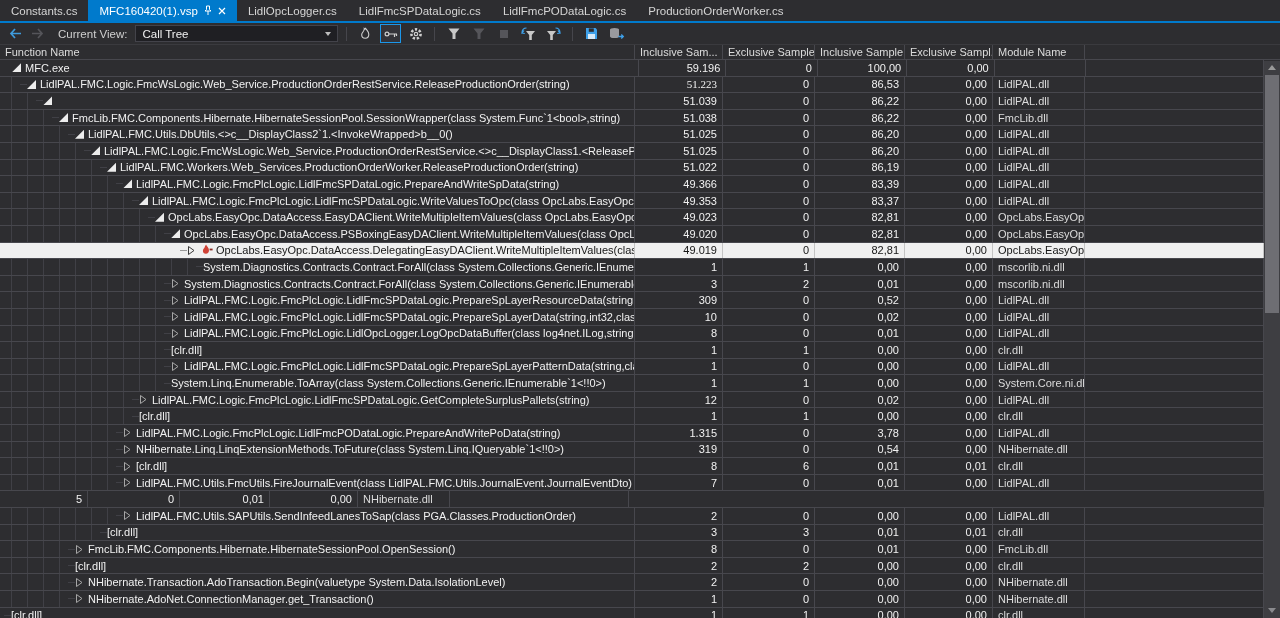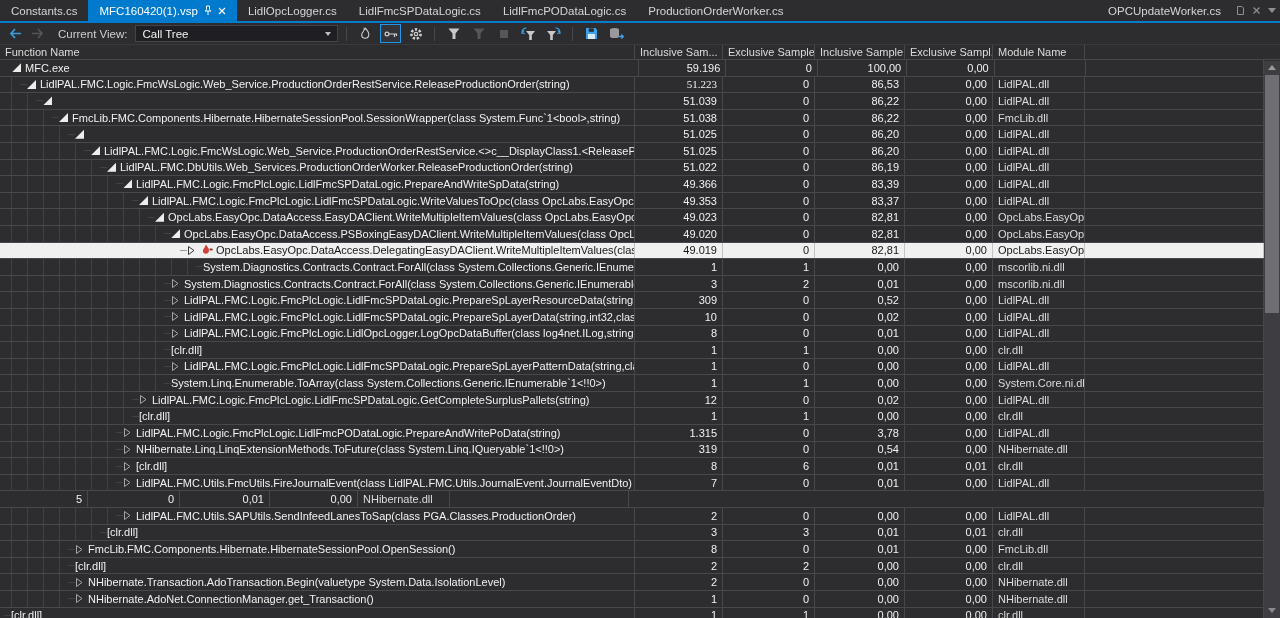--- a/index.html
+++ b/index.html
@@ -101,38 +101,20 @@
       <div class="tab">
         <span>LidlFmcSPDataLogic.cs</span>
       </div>
       <div class="tab">
         <span>LidlFmcPODataLogic.cs</span>
       </div>
       <div class="tab">
         <span>ProductionOrderWorker.cs</span>
       </div>
     </div>
-  <div class="tabs-right">
-    <div class="tab">
-      <span>OPCUpdateWorker.cs</span>
-    </div>
-    <span class="tbicon">
-      <svg width="9" height="11" viewBox="0 0 9 11">
-          <path d="M1.5 1.5 H6 L7.5 3 V9.5 H1.5 Z" fill="none" stroke="#8f8f92" stroke-width="1"></path>
-        </svg>
-    </span>
-    <span class="tbicon">
-      <svg width="9" height="9" viewBox="0 0 9 9">
-          <path d="M1.5 1.5 L7.5 7.5 M7.5 1.5 L1.5 7.5" stroke="#8f8f92" stroke-width="1.2"></path>
-        </svg>
-    </span>
-    <span class="tbicon">
-        <i class="chev"></i>
-      </span>
-  </div>
 </div>
 
 <div class="toolbar">
   <span class="navbtn">
     <svg width="13" height="11" viewBox="0 0 13 11">
         <path d="M6 1 L2 5.5 L6 10 M2 5.5 H12" stroke="#3f9bdc" stroke-width="1.7" fill="none"></path>
       </svg>
   </span>
   <span class="navbtn">
     <svg width="13" height="11" viewBox="0 0 13 11">
@@ -295,20 +277,21 @@
         <div class="cell mod" style="width: 92px;">FmcLib.dll</div>
         <div class="cell filler" style="width: 179px;"></div>
       </div>
       <div class="row">
         <div class="cell fn" style="width: 635px;">
           <div class="indent" style="width: 64px;"></div>
           <div class="dash"></div>
           <div class="expslot">
             <div class="tri-exp"></div>
           </div>
+          <span class="fname">LidlPAL.FMC.Utils.DbUtils.&lt;&gt;c__DisplayClass2`1.&lt;InvokeWrapped&gt;b__0()</span>
         </div>
         <div class="cell num" style="width: 88px;">51.025</div>
         <div class="cell num" style="width: 92px;">0</div>
         <div class="cell num" style="width: 90px;">86,20</div>
         <div class="cell num" style="width: 88px;">0,00</div>
         <div class="cell mod" style="width: 92px;">LidlPAL.dll</div>
         <div class="cell filler" style="width: 179px;"></div>
       </div>
       <div class="row">
         <div class="cell fn" style="width: 635px;">
@@ -326,21 +309,21 @@
         <div class="cell mod" style="width: 92px;">LidlPAL.dll</div>
         <div class="cell filler" style="width: 179px;"></div>
       </div>
       <div class="row">
         <div class="cell fn" style="width: 635px;">
           <div class="indent" style="width: 96px;"></div>
           <div class="dash"></div>
           <div class="expslot">
             <div class="tri-exp"></div>
           </div>
-          <span class="fname">LidlPAL.FMC.DbUtils.Web_Services.ProductionOrderWorker.ReleaseProductionOrder(string)</span>
+          <span class="fname">LidlPAL.FMC.Workers.Web_Services.ProductionOrderWorker.ReleaseProductionOrder(string)</span>
         </div>
         <div class="cell num" style="width: 88px;">51.022</div>
         <div class="cell num" style="width: 92px;">0</div>
         <div class="cell num" style="width: 90px;">86,19</div>
         <div class="cell num" style="width: 88px;">0,00</div>
         <div class="cell mod" style="width: 92px;">LidlPAL.dll</div>
         <div class="cell filler" style="width: 179px;"></div>
       </div>
       <div class="row">
         <div class="cell fn" style="width: 635px;">

